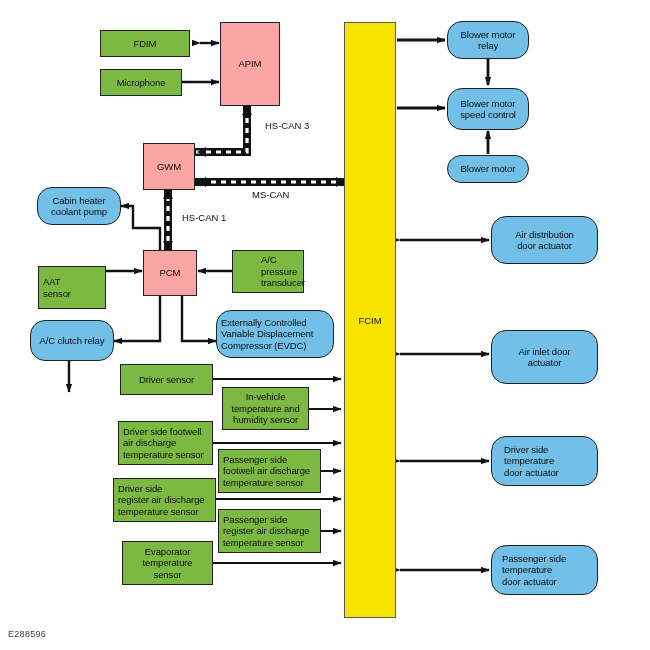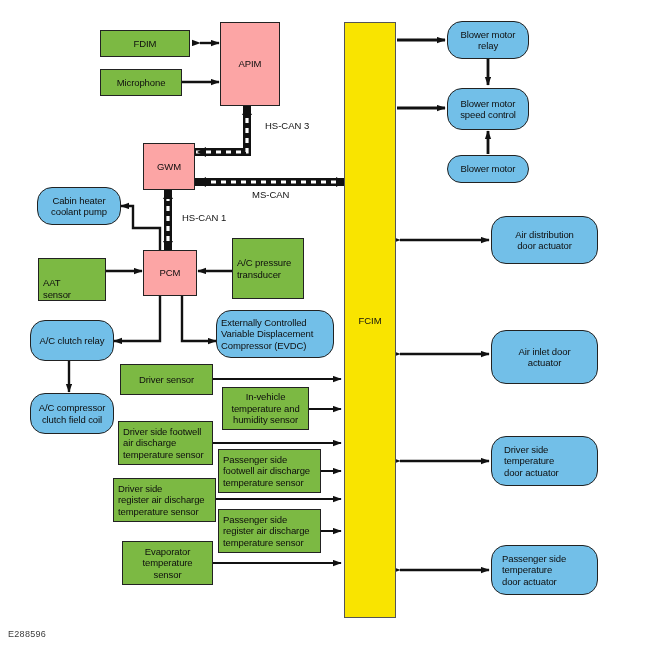--- a/index.html
+++ b/index.html
@@ -121,48 +121,44 @@
 
   <div class="node yellow c-center" style="left:143px;top:143px;width:52px;height:47px;">
     <span class="lbl">GWM</span>
   </div>
 
   <div class="node blue c-center" style="left:37px;top:187px;width:84px;height:38px;">
     <span class="lbl" style="white-space: pre-line;">Cabin heater
 coolant pump</span>
   </div>
 
-  <div class="node green c-left" style="left:38px;top:258px;width:68px;height:43px;align-items:flex-end;">
+  <div class="node green c-left" style="left:38px;top:266px;width:68px;height:43px;">
     <span class="lbl" style="white-space: pre-line;">AAT
 sensor</span>
   </div>
 
   <div class="node yellow c-center" style="left:143px;top:250px;width:54px;height:46px;">
     <span class="lbl">PCM</span>
   </div>
 
-  <div class="node green c-left" style="left:232px;top:238px;width:72px;height:61px;">
+  <div class="node green c-left" style="left:232px;top:250px;width:72px;height:43px;padding-left:24px;">
     <span class="lbl" style="white-space: pre-line;">A/C pressure
 transducer</span>
   </div>
 
   <div class="node blue c-center" style="left:30px;top:320px;width:84px;height:41px;">
     <span class="lbl">A/C clutch relay</span>
   </div>
 
   <div class="node blue c-left" style="left:216px;top:310px;width:118px;height:48px;">
     <span class="lbl" style="white-space: pre-line;">Externally Controlled
 Variable Displacement
 Compressor (EVDC)</span>
   </div>
 
-  <div class="node blue c-center" style="left:30px;top:393px;width:84px;height:41px;">
-    <span class="lbl" style="white-space: pre-line;">A/C compressor
-clutch field coil</span>
-  </div>
 
   <div class="node green c-center" style="left:120px;top:364px;width:93px;height:31px;">
     <span class="lbl">Driver sensor</span>
   </div>
 
   <div class="node green c-center" style="left:222px;top:387px;width:87px;height:43px;">
     <span class="lbl" style="white-space: pre-line;">In-vehicle
 temperature and
 humidity sensor</span>
   </div>

